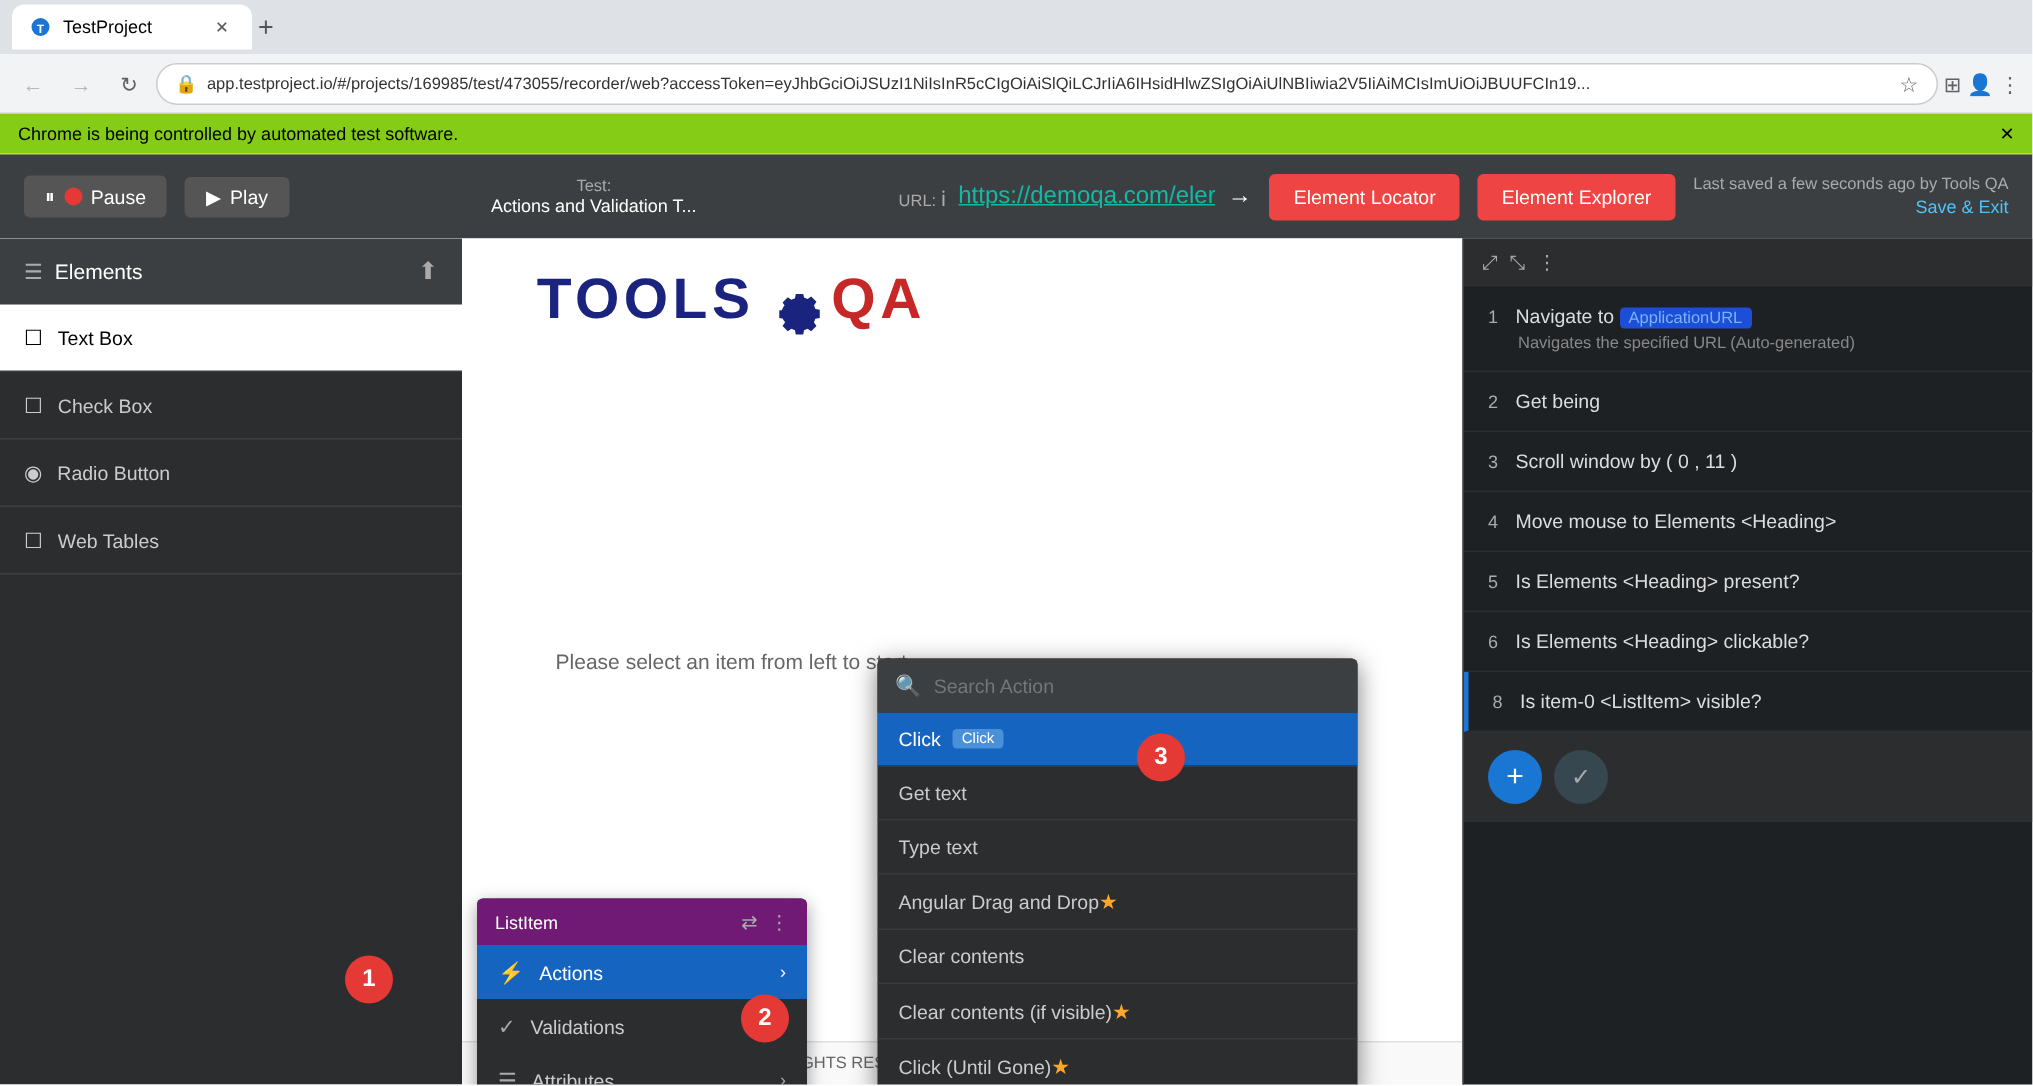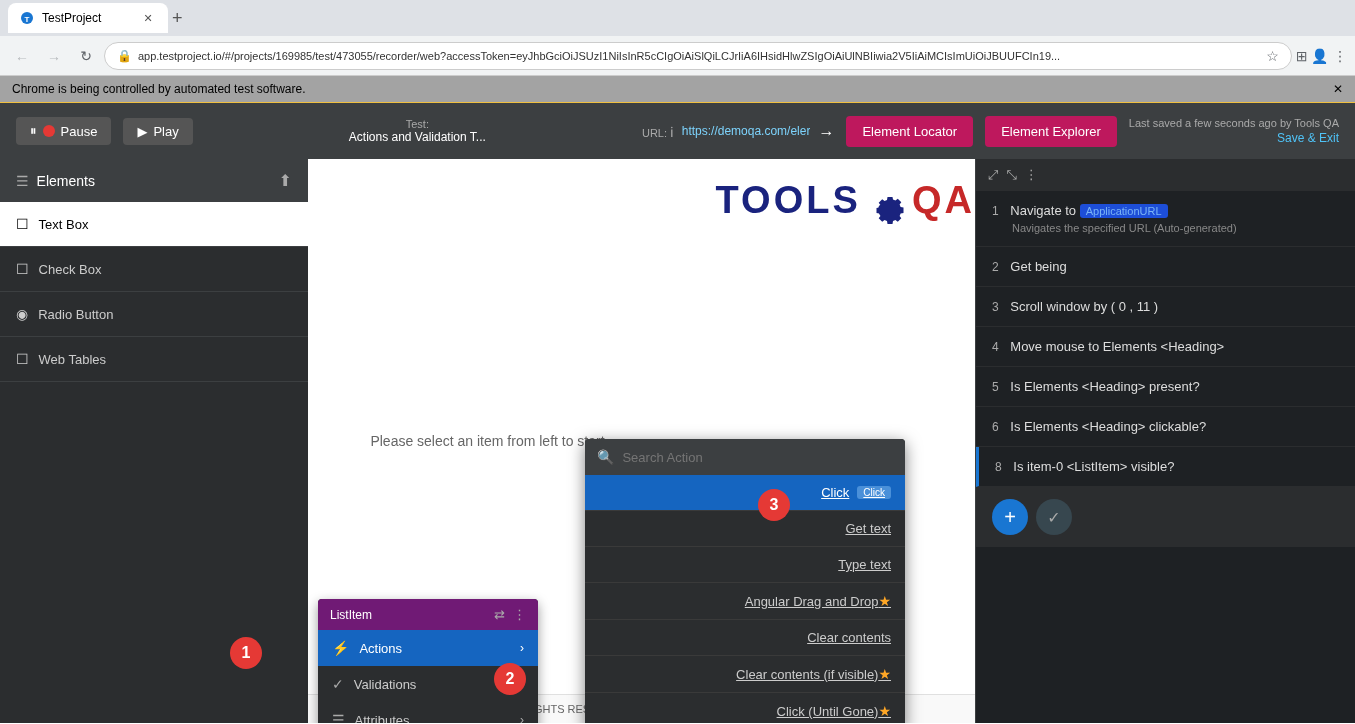--- a/index.html
+++ b/index.html
@@ -9,43 +9,43 @@
     .tab-title { flex: 1; font-size: 12px; }
     .tab-close { width: 16px; height: 16px; display: flex; align-items: center; justify-content: center; border-radius: 50%; cursor: pointer; font-size: 11px; color: #555; }
     .new-tab { background: none; border: none; font-size: 18px; cursor: pointer; color: #555; margin-left: 4px; }
     .nav-bar { display: flex; align-items: center; background: #f1f3f4; height: 40px; padding: 0 8px; gap: 4px; border-bottom: 1px solid #ccc; }
     .nav-btn { background: none; border: none; cursor: pointer; padding: 4px; border-radius: 50%; width: 28px; height: 28px; display: flex; align-items: center; justify-content: center; color: #5f6368; font-size: 14px; }
     .nav-btn:disabled { opacity: 0.4; cursor: default; }
     .address-bar { flex: 1; background: #fff; border: 1px solid #ccc; border-radius: 20px; height: 28px; padding: 0 12px; font-size: 12px; display: flex; align-items: center; gap: 6px; color: #333; }
     .address-text { flex: 1; overflow: hidden; text-overflow: ellipsis; white-space: nowrap; font-size: 11px; }
     .lock-icon { color: #4caf50; font-size: 12px; }
     .star-icon, .ext-icon { color: #5f6368; font-size: 14px; cursor: pointer; }
-    .chrome-info-bar { background: #a3a3a3; padding: 6px 12px; font-size: 12px; display: flex; align-items: center; justify-content: space-between; border-bottom: 1px solid #f0c040; }
+    .chrome-info-bar { background: #84cc16; padding: 6px 12px; font-size: 12px; display: flex; align-items: center; justify-content: space-between; border-bottom: 1px solid #f0c040; }
 
     
     .recorder-toolbar { background: #3c3f41; display: flex; align-items: center; height: 56px; padding: 0 16px; gap: 12px; }
     .rec-btn { background: #555; border: none; color: #fff; border-radius: 4px; padding: 6px 14px; cursor: pointer; font-size: 13px; display: flex; align-items: center; gap: 6px; }
     .test-info { flex: 1; text-align: center; }
     .test-label { font-size: 11px; color: #aaa; }
     .test-name { font-size: 12px; color: #fff; font-weight: 500; }
     .url-section { display: flex; align-items: center; gap: 8px; }
     .url-label { font-size: 11px; color: #aaa; }
-    .url-display { font-size: 12px; color: #7dd3fc; max-width: 180px; overflow: hidden; text-overflow: ellipsis; white-space: nowrap; }
+    .url-display { font-size: 16px; color: #14b8a6; max-width: 180px; overflow: hidden; text-overflow: ellipsis; white-space: nowrap; text-decoration: underline; }
     .url-arrow { color: #fff; font-size: 16px; cursor: pointer; }
-    .toolbar-btn { background: #be185d; border: none; color: #fff; border-radius: 4px; padding: 8px 16px; cursor: pointer; font-size: 13px; font-weight: 500; text-align: right; }
+    .toolbar-btn { background: #ef4444; border: none; color: #fff; border-radius: 4px; padding: 8px 16px; cursor: pointer; font-size: 13px; font-weight: 500; text-align: right; }
     .save-section { color: #aaa; font-size: 11px; text-align: right; }
     .save-exit-link { color: #4fc3f7; cursor: pointer; font-size: 12px; display: block; margin-top: 2px; }
 
     
     .main-area { display: flex; height: calc(724px - 36px - 40px - 28px - 56px); position: relative; }
 
     
     .page-content { flex: 1; background: #f5f5f5; overflow: hidden; position: relative; }
     .page-bg { width: 100%; height: 100%; background: #fff; position: relative; }
-    .tools-logo { text-align: right; padding: 20px 0 10px; }
+    .tools-logo { text-align: center; padding: 20px 0 10px; }
     .elements-sidebar { position: absolute; left: 0; top: 0; bottom: 0; width: 308px; background: #2b2d2f; z-index: 5; }
     .elements-header { display: flex; align-items: center; justify-content: space-between; padding: 12px 16px; background: #3c3f41; }
     .elements-title { color: #fff; font-size: 14px; display: flex; align-items: center; gap: 8px; }
     .hamburger { color: #aaa; }
     .upload-icon { color: #aaa; cursor: pointer; font-size: 16px; }
     .element-item { display: flex; align-items: center; gap: 10px; padding: 14px 16px; color: #ccc; cursor: pointer; border-bottom: 1px solid #3c3f41; font-size: 13px; }
     .element-item.active { background: #fff; color: #000; }
     .element-item .el-icon { font-size: 14px; }
     .page-center-text { position: absolute; left: 50%; top: 50%; transform: translate(-50%, -50%); color: #666; font-size: 14px; text-align: center; }
 
@@ -61,21 +61,21 @@
     .context-item .ci-arrow { color: #aaa; font-size: 12px; }
     .context-item.highlighted { background: #1565c0; }
     .context-item.highlighted .ci-icon, .context-item.highlighted .ci-arrow, .context-item.highlighted { color: #fff; }
 
     
     .action-panel { position: absolute; left: 585px; top: 280px; width: 320px; background: #2b2d2f; border-radius: 4px; z-index: 15; box-shadow: 0 4px 16px rgba(0,0,0,0.5); }
     .search-bar { display: flex; align-items: center; gap: 8px; padding: 10px 12px; background: #3c3f41; border-radius: 4px 4px 0 0; }
     .search-icon { color: #aaa; font-size: 14px; }
     .search-input { background: none; border: none; color: #fff; font-size: 13px; flex: 1; outline: none; }
     .action-list { max-height: 360px; overflow-y: auto; }
-    .action-item { display: flex; align-items: center; justify-content: flex-end; padding: 10px 14px; color: #ccc; cursor: pointer; font-size: 13px; border-bottom: 1px solid #3a3a3a; text-decoration: underline; }
+    .action-item { display: flex; align-items: center; justify-content: flex-start; padding: 10px 14px; color: #ccc; cursor: pointer; font-size: 13px; border-bottom: 1px solid #3a3a3a; }
     .action-item.highlighted { background: #1565c0; }
     .action-item.highlighted { color: #fff; }
     .star { color: #ffa726; font-size: 14px; }
     .click-badge { background: #4a90d9; color: #fff; font-size: 10px; padding: 1px 6px; border-radius: 3px; margin-left: 8px; }
 
     
     .steps-panel { width: 380px; background: #1e2124; border-left: 1px solid #3c3f41; overflow-y: auto; position: relative; z-index: 1; }
     .steps-header { display: flex; align-items: center; justify-content: space-between; padding: 8px 12px; background: #2b2d2f; position: sticky; top: 0; z-index: 2; }
     .steps-header-icons { display: flex; gap: 8px; }
     .step-item { padding: 12px 16px; border-bottom: 1px solid #2b2d2f; }

